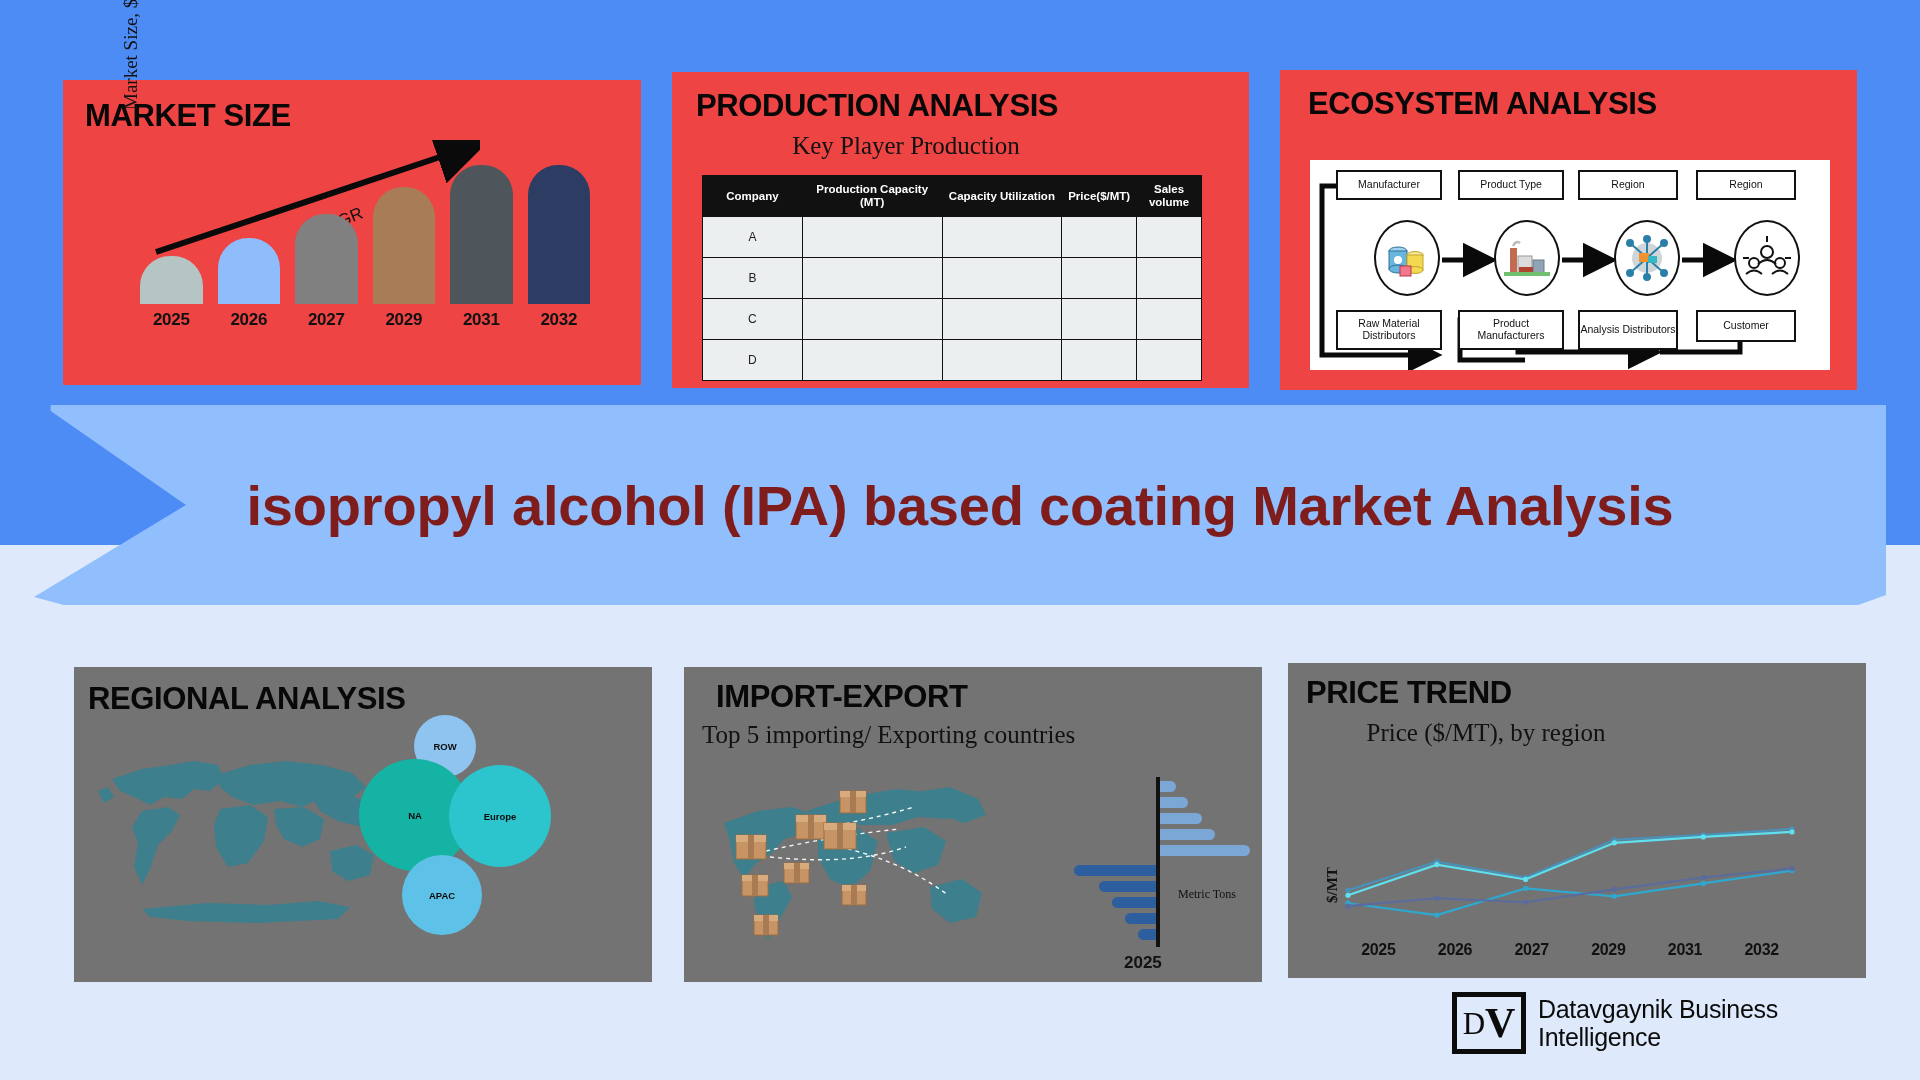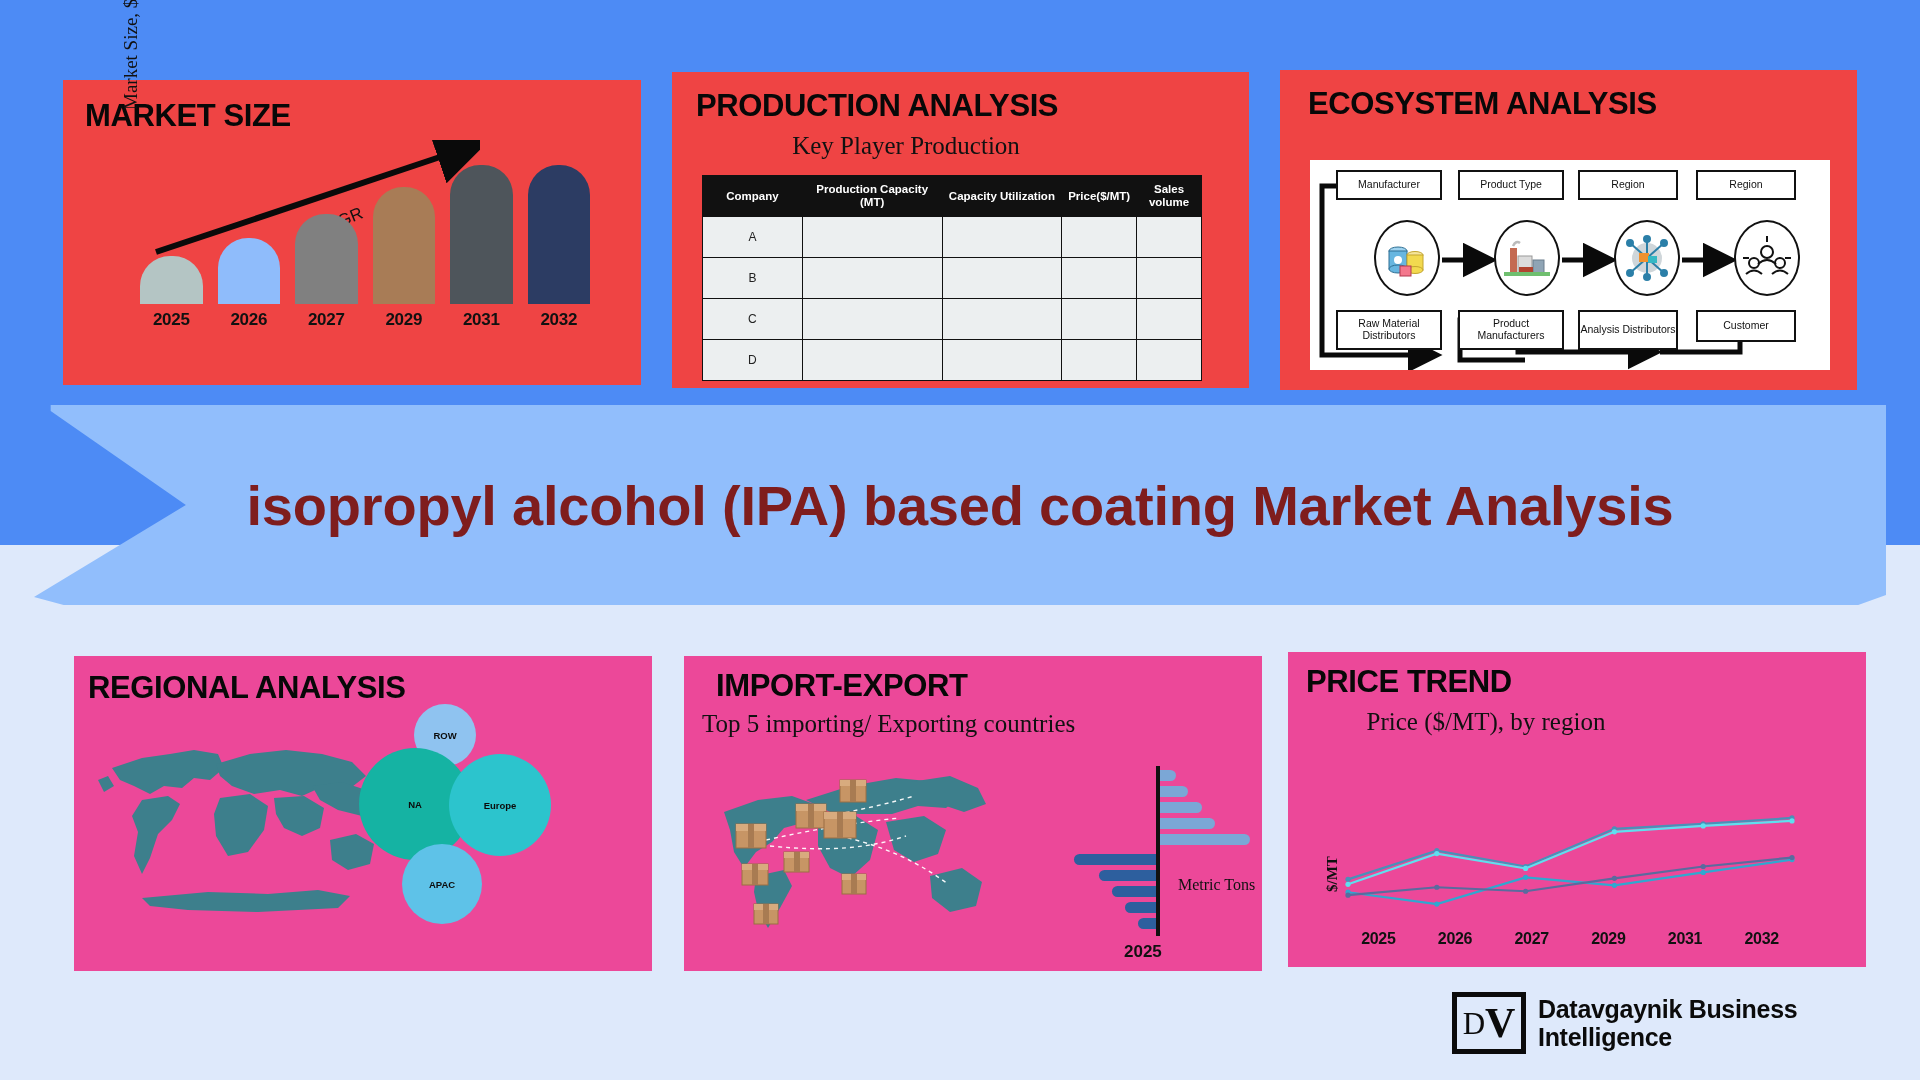--- a/index.html
+++ b/index.html
@@ -24,21 +24,21 @@
     display:flex;align-items:center;justify-content:center;
   }
   .ribbon-title{
     font-size:56px;font-weight:700;color:#7f1d1d;letter-spacing:-0.2px;
     white-space:nowrap;text-align:center;
   }
 
   
   .panel{position:absolute;box-sizing:border-box;}
   .panel.light{background:#ef4444;}
-  .panel.cream{background:#ec4899;}
+  .panel.cream{background:#737373;margin-top:11px;}
   .panel-title{
     font-size:31px;font-weight:700;color:#080808;letter-spacing:-0.4px;
     position:absolute;
   }
   .panel-sub{
     font-family:"Liberation Serif",serif;font-size:25px;color:#111;
     position:absolute;text-align:center;
   }
 
   
@@ -101,21 +101,21 @@
   #p-impexp .panel-title{left:32px;top:12px;}
   #p-impexp .panel-sub{left:18px;top:54px;text-align:left;width:460px;}
   .tornado{position:absolute;left:390px;top:110px;width:180px;height:175px;}
   .tor-axis{position:absolute;left:82px;top:0;width:4px;height:170px;background:#111;}
   .tor-row{position:absolute;height:11px;}
   .tor-year{
     position:absolute;left:50px;top:176px;font-size:17px;font-weight:700;color:#111;
   }
   .tor-unit{
     position:absolute;left:104px;top:110px;font-family:"Liberation Serif",serif;
-    font-size:16px;color:#111;white-space:nowrap;
+    font-size:12px;color:#111;white-space:nowrap;
   }
 
   
   #p-price{left:1288px;top:652px;width:578px;height:315px;}
   #p-price .panel-title{left:18px;top:12px;}
   #p-price .panel-sub{left:58px;top:54px;width:280px;line-height:1.25;}
   .pt-ylabel{
     position:absolute;left:36px;top:240px;font-family:"Liberation Serif",serif;
     font-size:15px;font-weight:700;color:#111;transform:rotate(-90deg);
     transform-origin:left top;white-space:nowrap;
@@ -125,21 +125,21 @@
   .pt-xtick{font-size:16px;font-weight:700;color:#111;text-align:center;letter-spacing:-0.3px;}
 
   
   #logo{position:absolute;left:1452px;top:992px;display:flex;align-items:center;gap:12px;}
   .logo-mark{
     width:74px;height:62px;border:5px solid #0b0b0b;display:flex;align-items:center;
     justify-content:center;box-sizing:border-box;background:#dee9fb;
   }
   .logo-d{font-family:"Liberation Serif",serif;font-size:31px;color:#0b0b0b;line-height:1;}
   .logo-v{font-family:"Liberation Serif",serif;font-size:42px;font-weight:700;color:#0b0b0b;line-height:1;}
-  .logo-text{font-size:25px;font-weight:700;color:#0b0b0b;line-height:1.12;letter-spacing:-0.3px;}
+  .logo-text{font-size:25px;font-weight:400;color:#0b0b0b;line-height:1.12;letter-spacing:-0.3px;}
 </style>
 </head>
 <body>
 
 <div id="stage">
 
   <div class="band-top"></div>
   <div class="band-bottom"></div>
 
   <div class="panel light" id="p-market">

